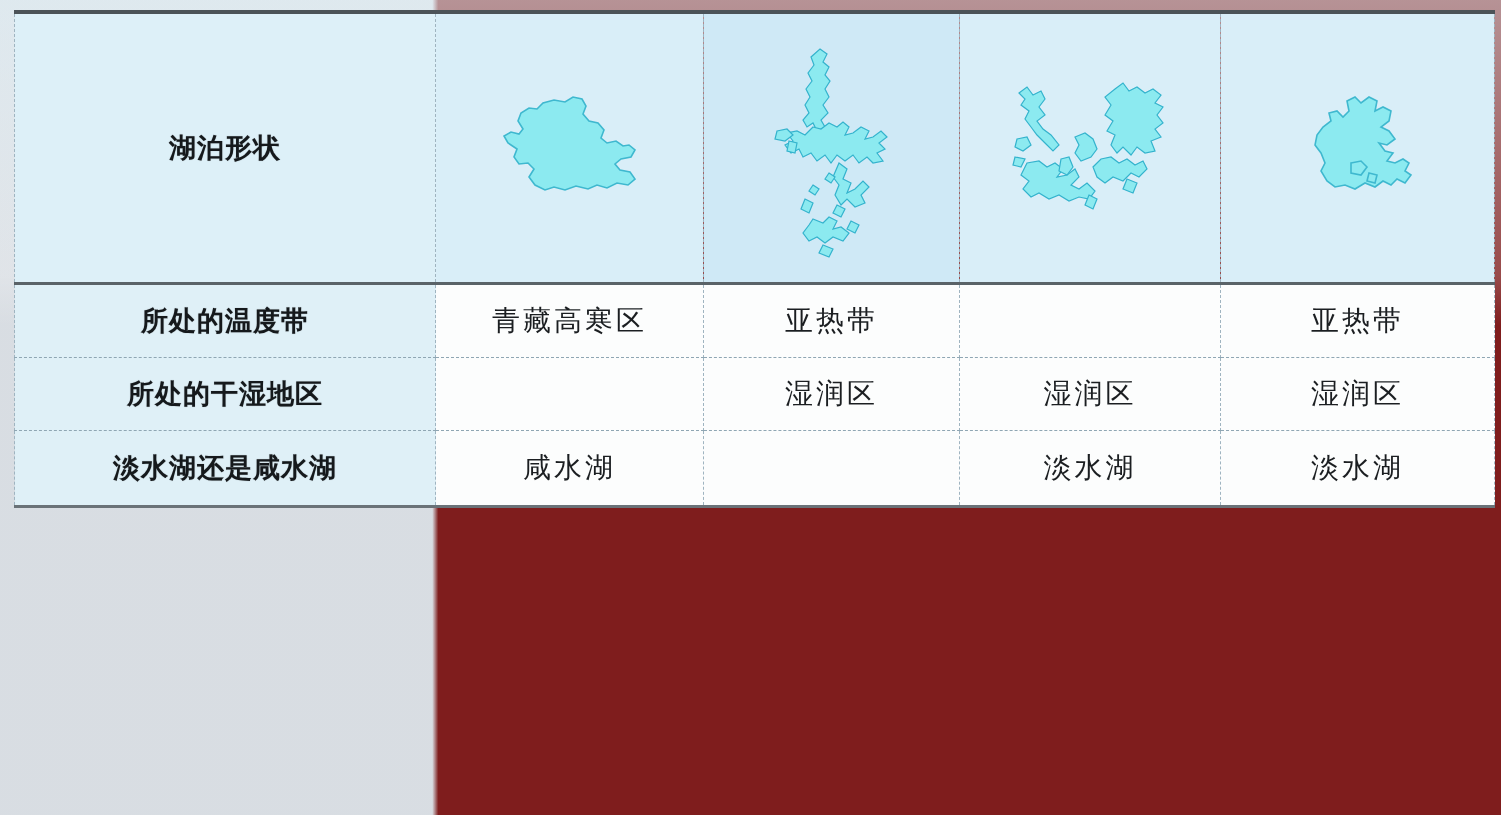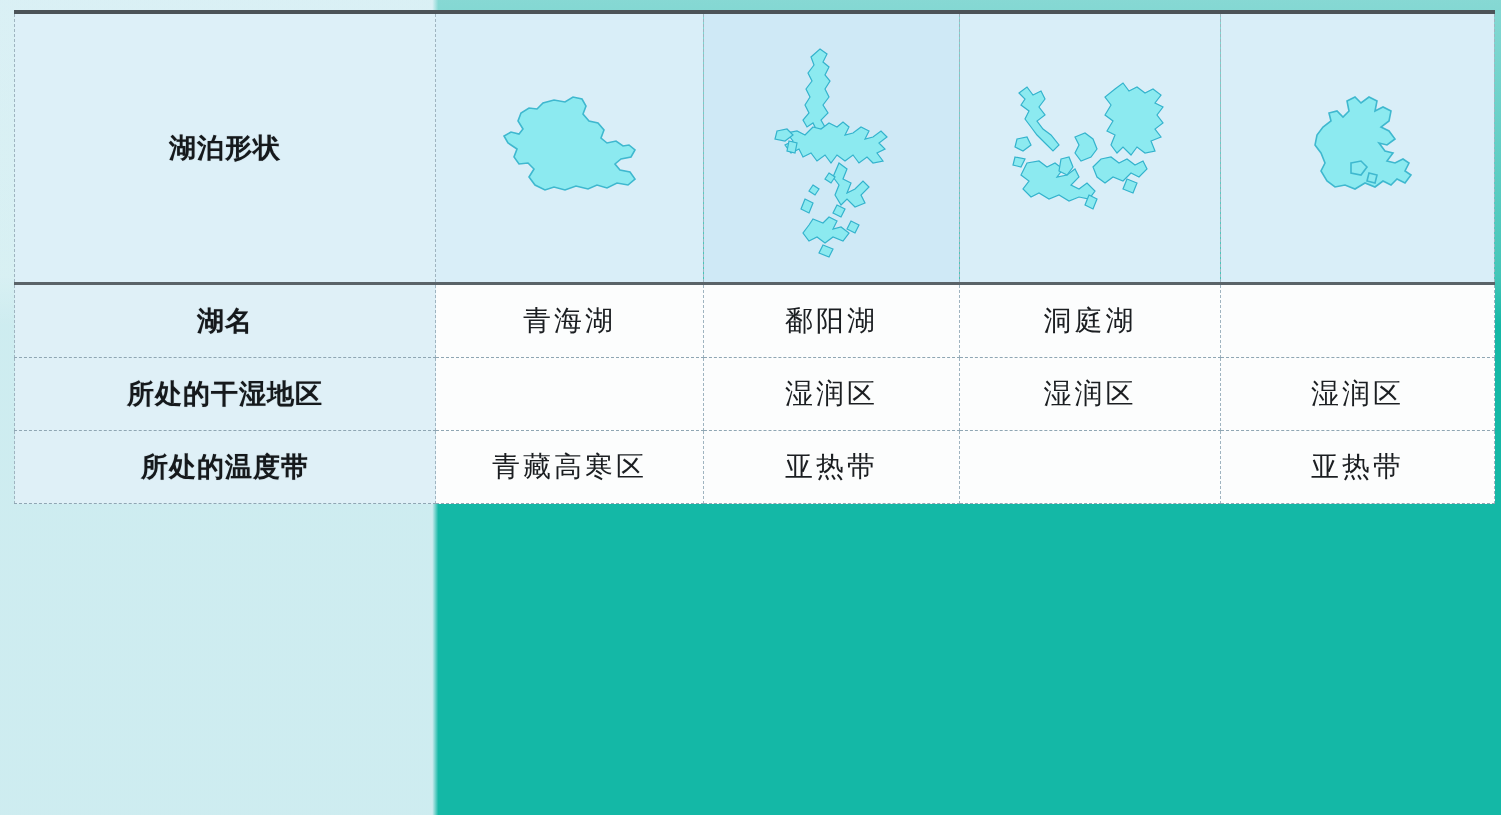--- a/index.html
+++ b/index.html
@@ -5,21 +5,21 @@
   html,body{margin:0;padding:0;}
   body{
     width:1509px;height:815px;
     background:#ffffff;
     font-family:"Liberation Sans","DejaVu Sans",sans-serif;
     overflow:hidden;
   }
   #page{
     position:relative;
     width:1501px;height:815px;
-    background:#14b8a6;
+    background:#7f1d1d;
   }
 
   
   #paper-tint{
     position:absolute;inset:0;
     background:
       linear-gradient(180deg,rgba(228,243,249,.55) 0%,rgba(255,255,255,.2) 34%,rgba(255,255,255,0) 40%),
       linear-gradient(90deg,rgba(226,242,248,.9) 0%,rgba(226,242,248,.9) 28.8%,rgba(255,255,255,0) 29.2%);
     pointer-events:none;
   }
@@ -181,43 +181,43 @@
               L146 98 L152 106 L144 112 L136 110 L142 118 L150 120 L144 128 L152 130 L160 126
               L166 130 L162 138 L168 142 L162 150 L154 146 L148 152 L140 148 L132 154 L122 150
               L112 156 L102 152 L92 154 L84 148 L78 138 L82 130 Z"></path>
             <path class="lake" d="M108 130 L118 128 L124 134 L118 142 L108 140 Z"></path>
             <path class="lake" d="M126 140 L134 142 L132 150 L124 148 Z"></path>
           </svg>
           </span>
         </td>
       </tr>
 
+
+
       <tr class="r-body">
-        <td class="label">湖名</td>
-        <td class="val">青海湖</td>
-        <td class="val">鄱阳湖</td>
-        <td class="val">洞庭湖</td>
-        <td class="val last-col"></td>
-      </tr>
-
+        <td class="label">所处的温度带</td>
+        <td class="val">青藏高寒区</td>
+        <td class="val">亚热带</td>
+        <td class="val"></td>
+        <td class="val last-col">亚热带</td>
+      </tr>
 
       <tr class="r-body">
         <td class="label">所处的干湿地区</td>
         <td class="val"></td>
         <td class="val">湿润区</td>
         <td class="val">湿润区</td>
         <td class="val last-col">湿润区</td>
       </tr>
 
-      <tr class="r-body">
-        <td class="label">所处的温度带</td>
-        <td class="val">青藏高寒区</td>
-        <td class="val">亚热带</td>
+
+
+      <tr class="r-body tall r-last">
+        <td class="label">淡水湖还是咸水湖</td>
+        <td class="val">咸水湖</td>
         <td class="val"></td>
-        <td class="val last-col">亚热带</td>
-      </tr>
-
-
-
+        <td class="val">淡水湖</td>
+        <td class="val last-col">淡水湖</td>
+      </tr>
 
     </tbody>
   </table>
 </div>
 
 </body></html>

